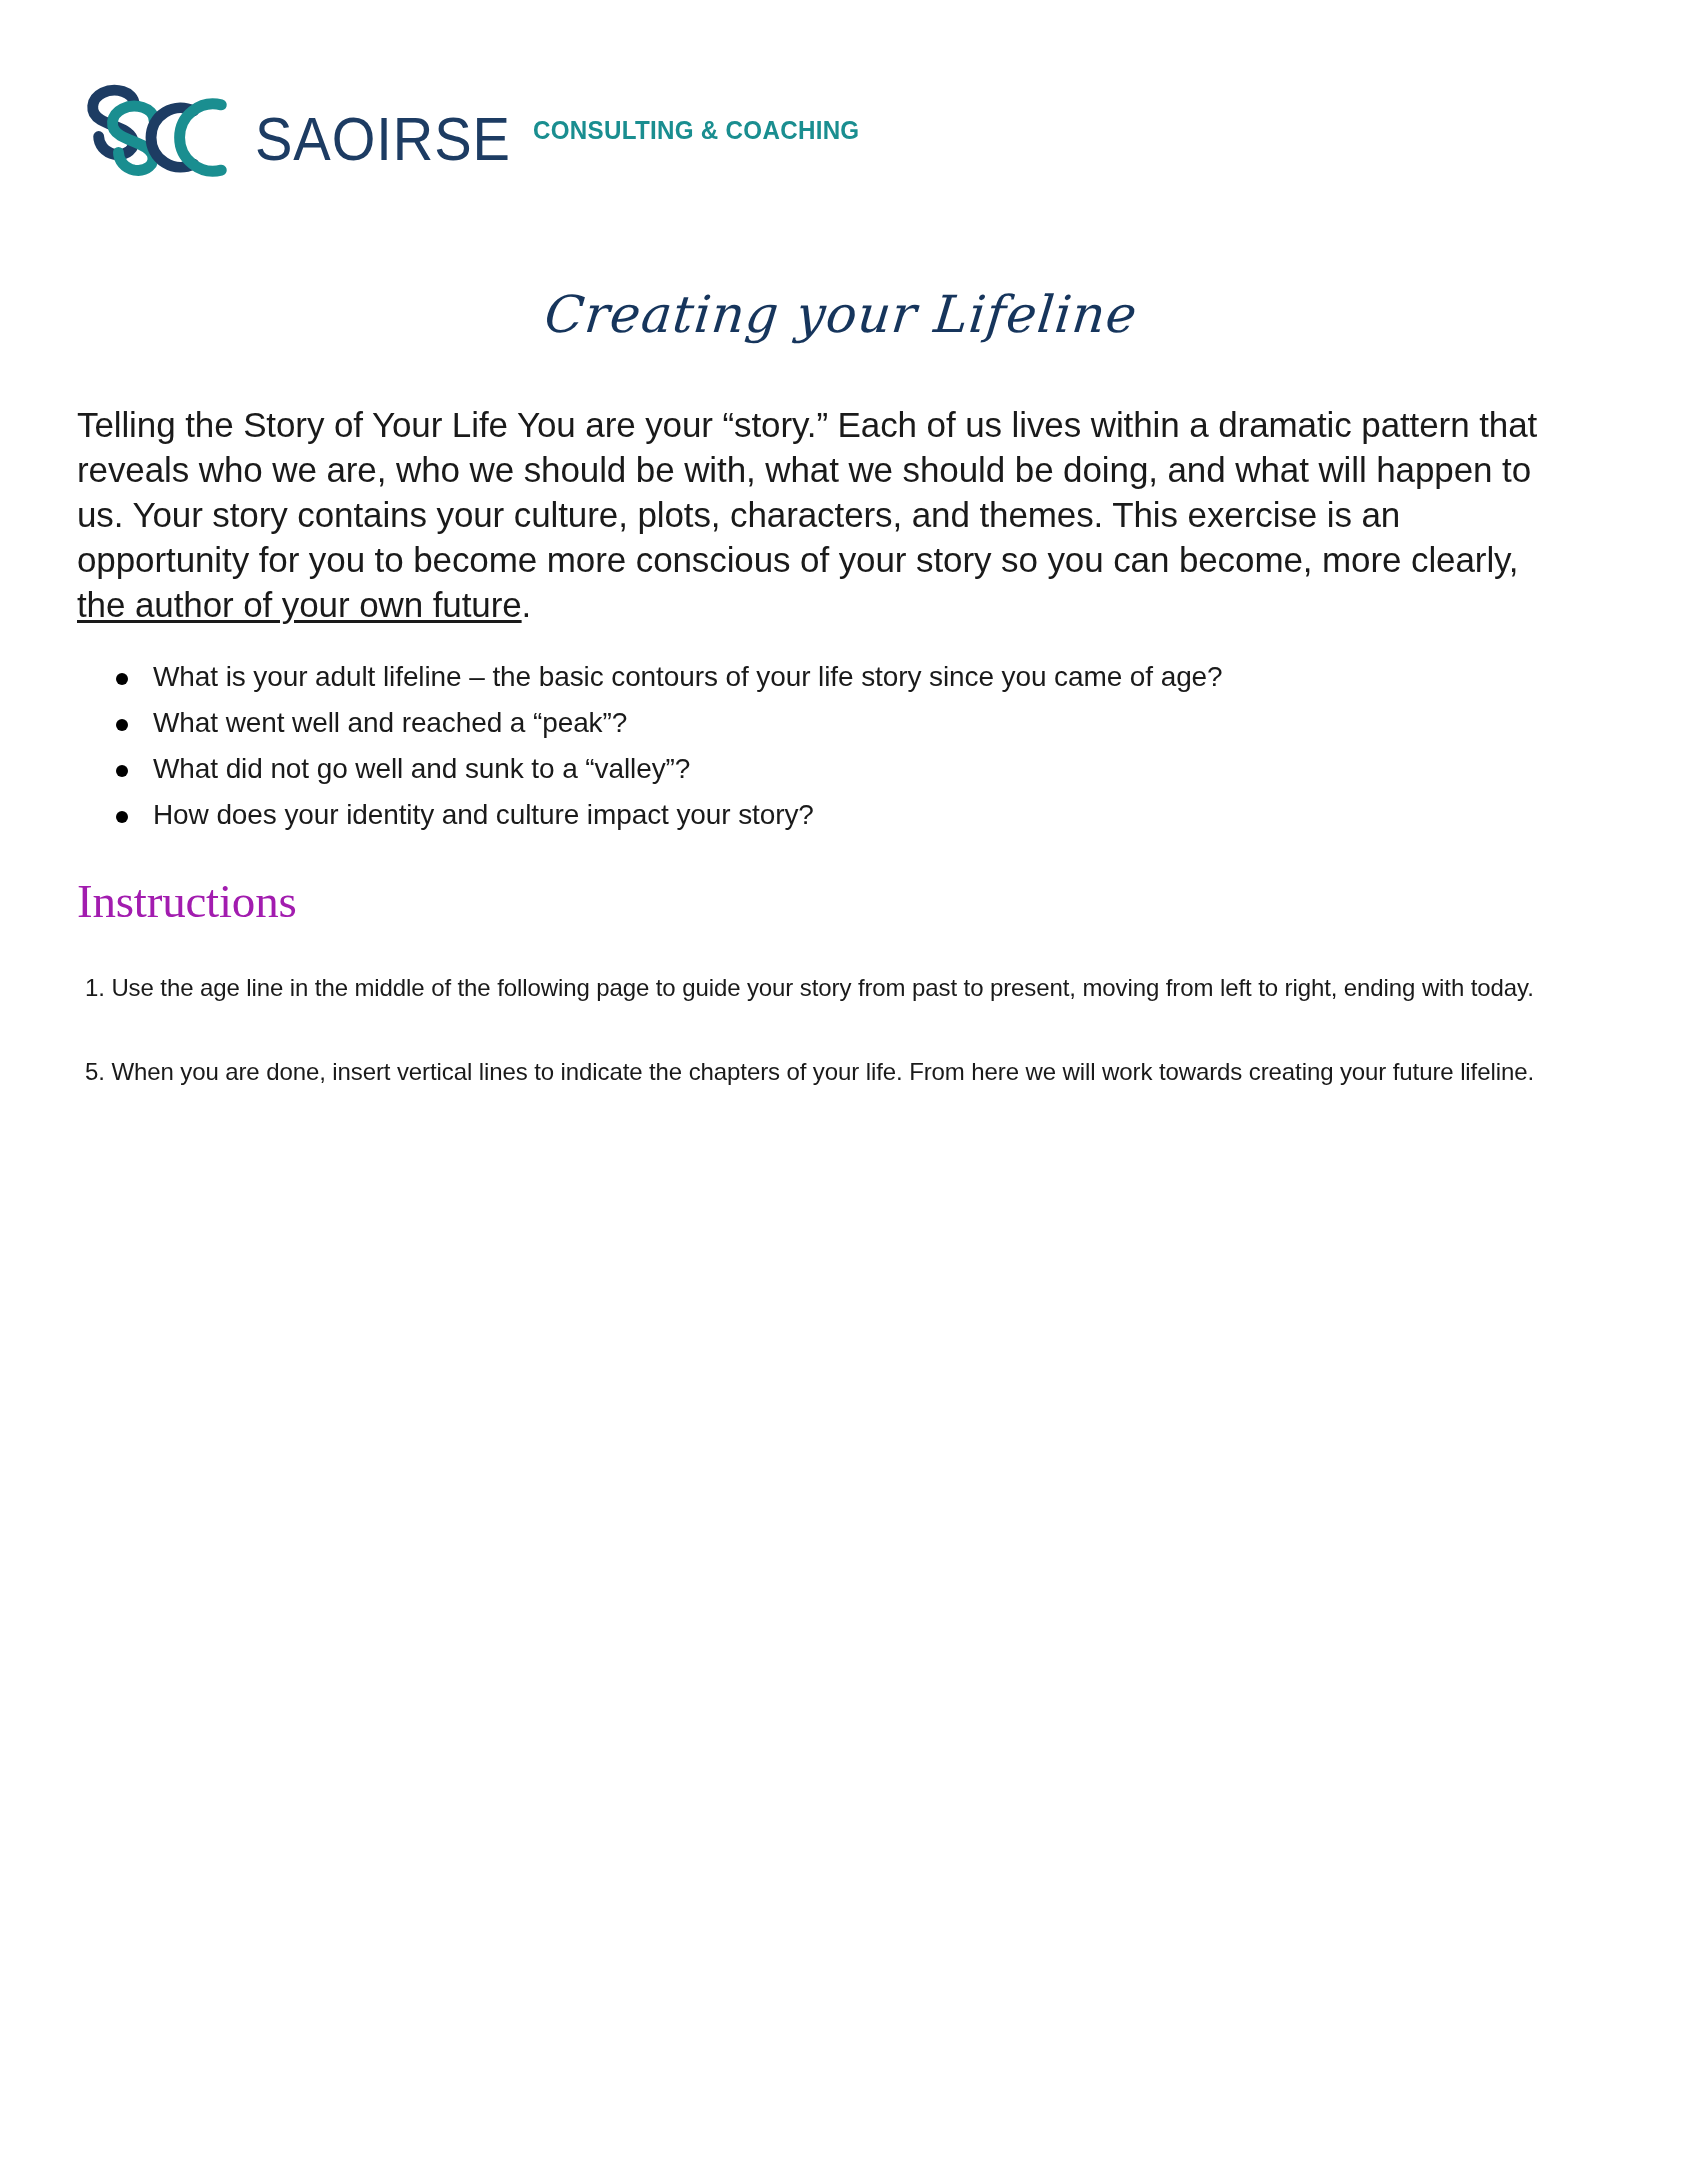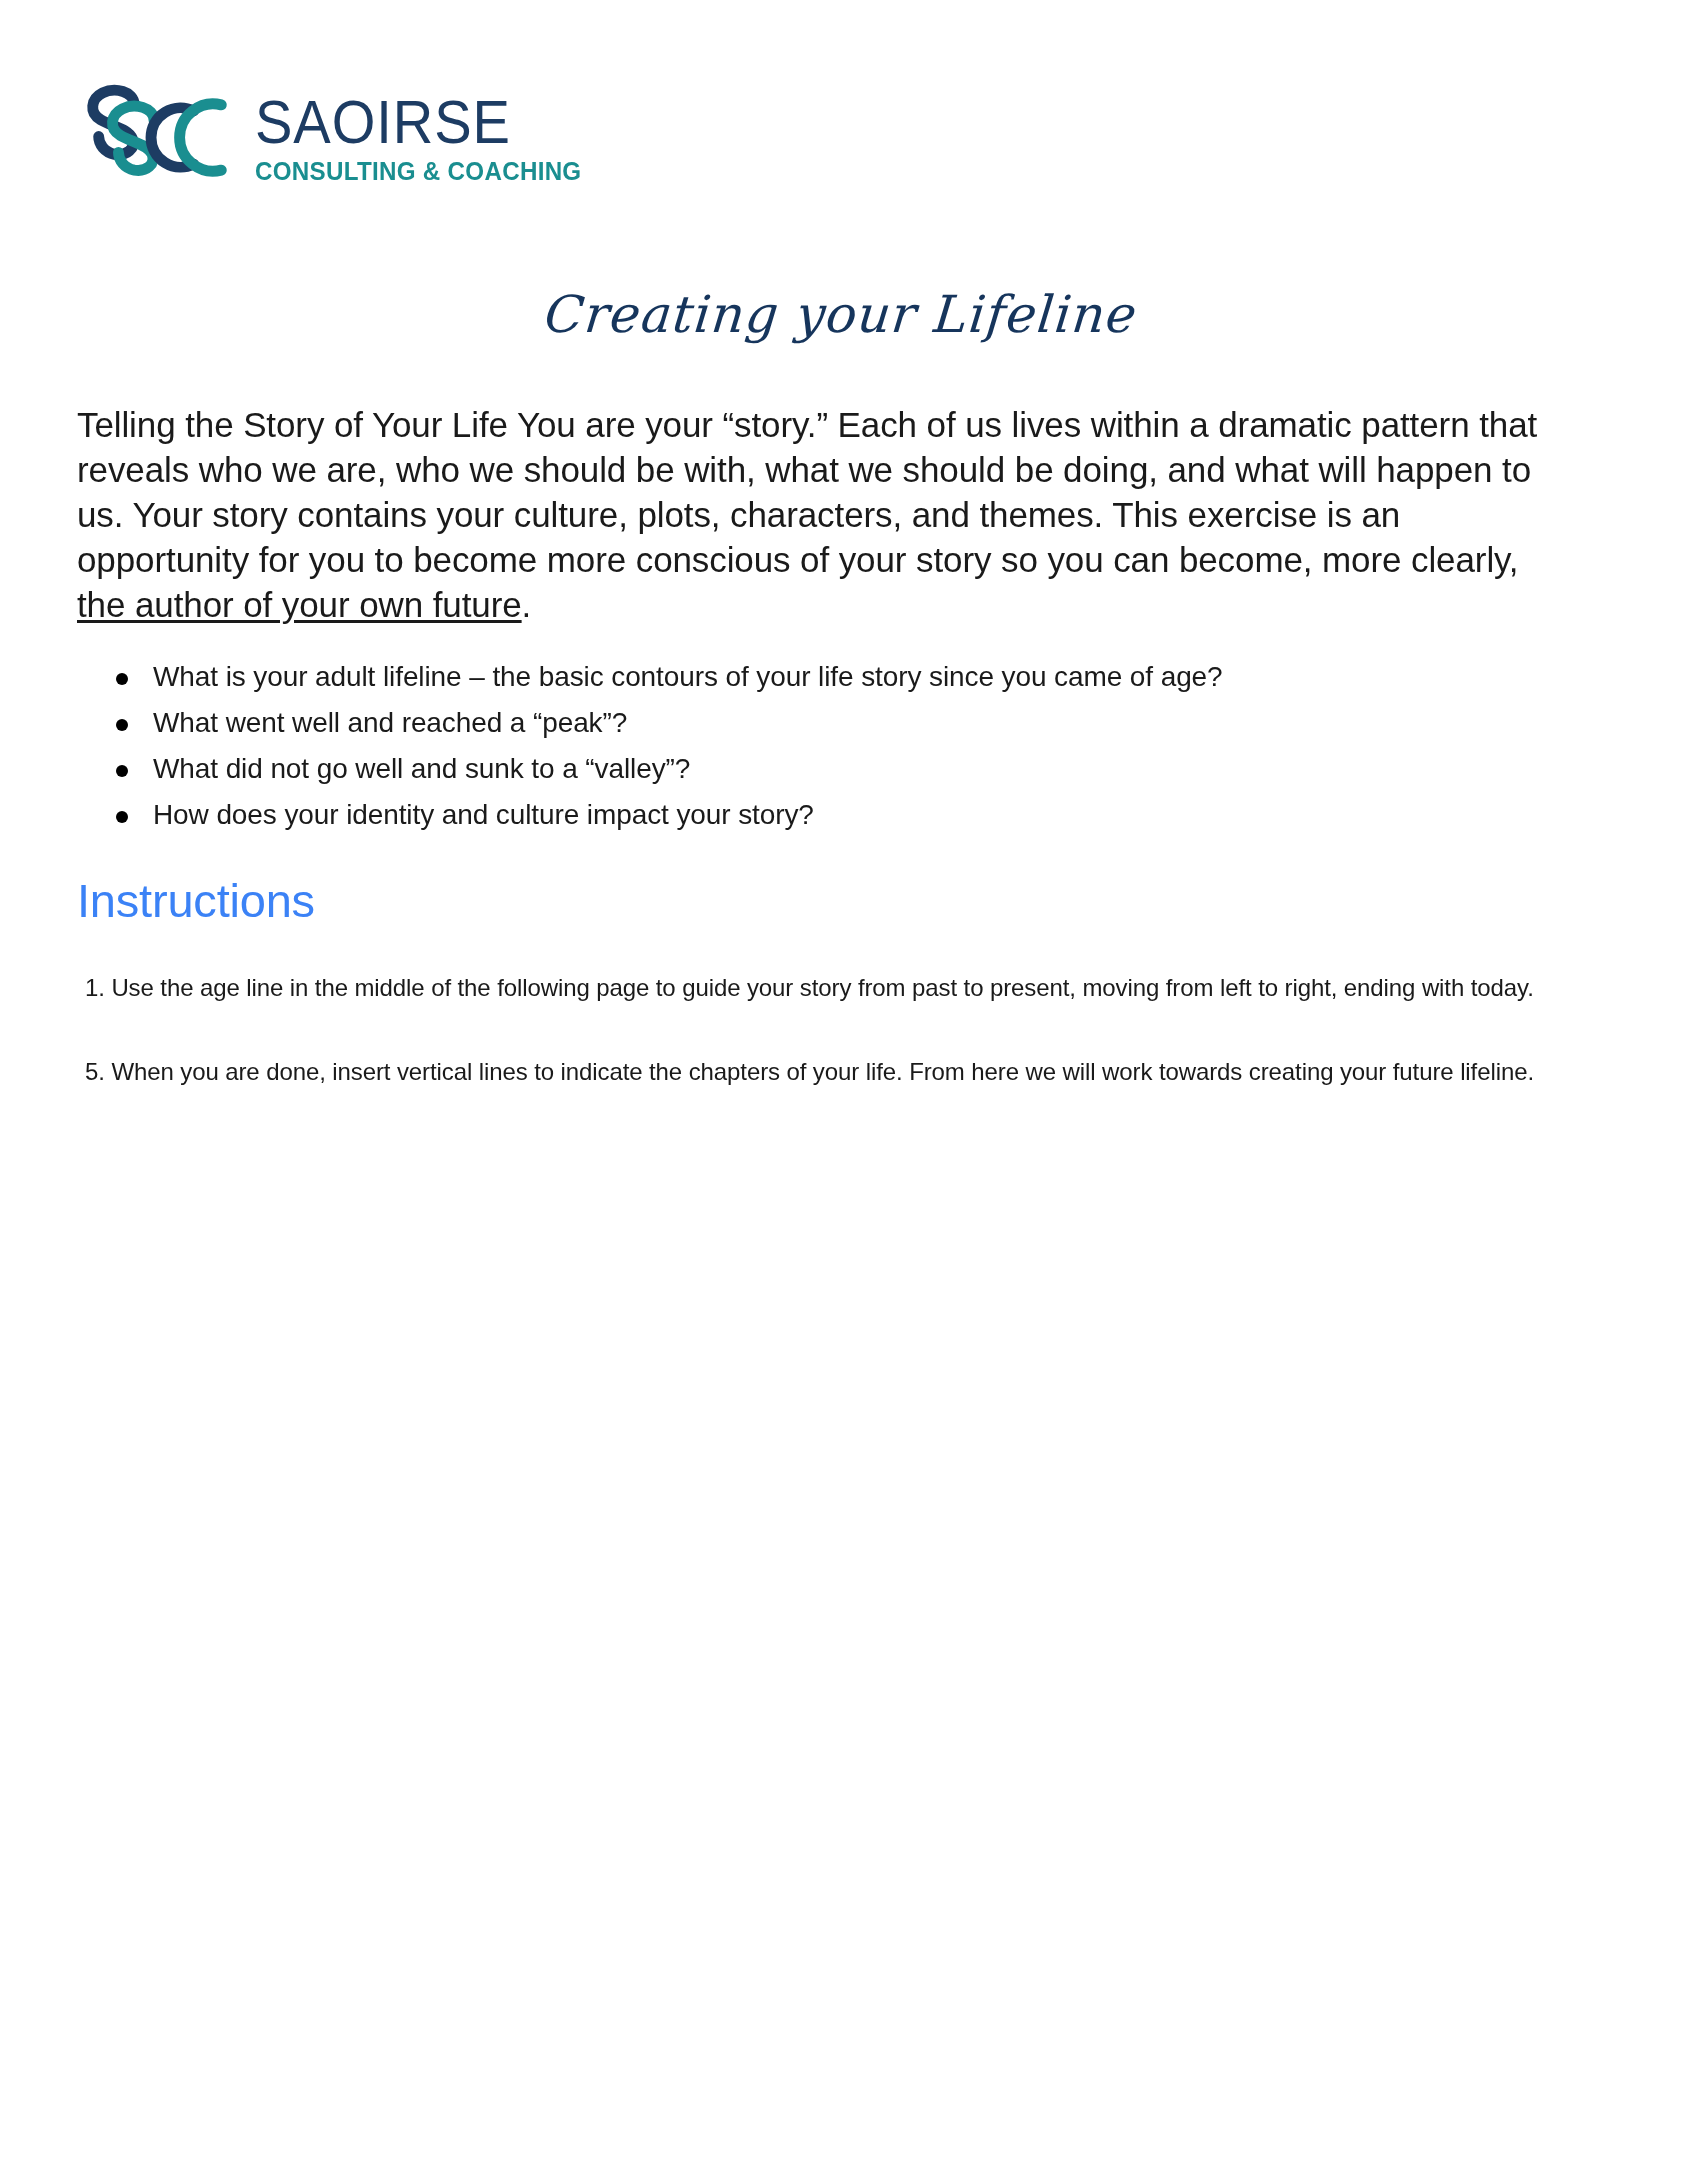--- a/index.html
+++ b/index.html
@@ -33,21 +33,21 @@
     gap: 0px;
   }
   .logo-mark {
     width: 178px;
     height: 119px;
     flex: 0 0 auto;
     display: block;
   }
   .logo-words {
     display: flex;
-    flex-direction: column;
+    flex-direction: row;
     justify-content: center;
     margin-left: 6px;
     margin-top: 6px;
   }
   .logo-name {
     font-family: "Liberation Sans", sans-serif;
     font-size: 61px;
     line-height: 0.95;
     letter-spacing: 1px;
     color: #1d3c63;
@@ -127,25 +127,25 @@
     left: 5px;
     top: 18px;
     width: 12px;
     height: 12px;
     background: #000000;
     border-radius: 50%;
     display: block;
   }
 
   h2.section-heading {
-    font-family: Liberation Sans, sans-serif;
+    font-family: Liberation Serif, serif;
     font-weight: 300;
     font-size: 47px;
     line-height: 1.2;
-    color: #3b82f6;
+    color: #a21caf;
     margin: 36px 0 0 0;
     letter-spacing: -0.2px;
   }
 
   .instruction {
     font-size: 24px;
     line-height: 50px;
     color: #1a1a1a;
     margin: 34px 0 0 8px;
     letter-spacing: -0.1px;

